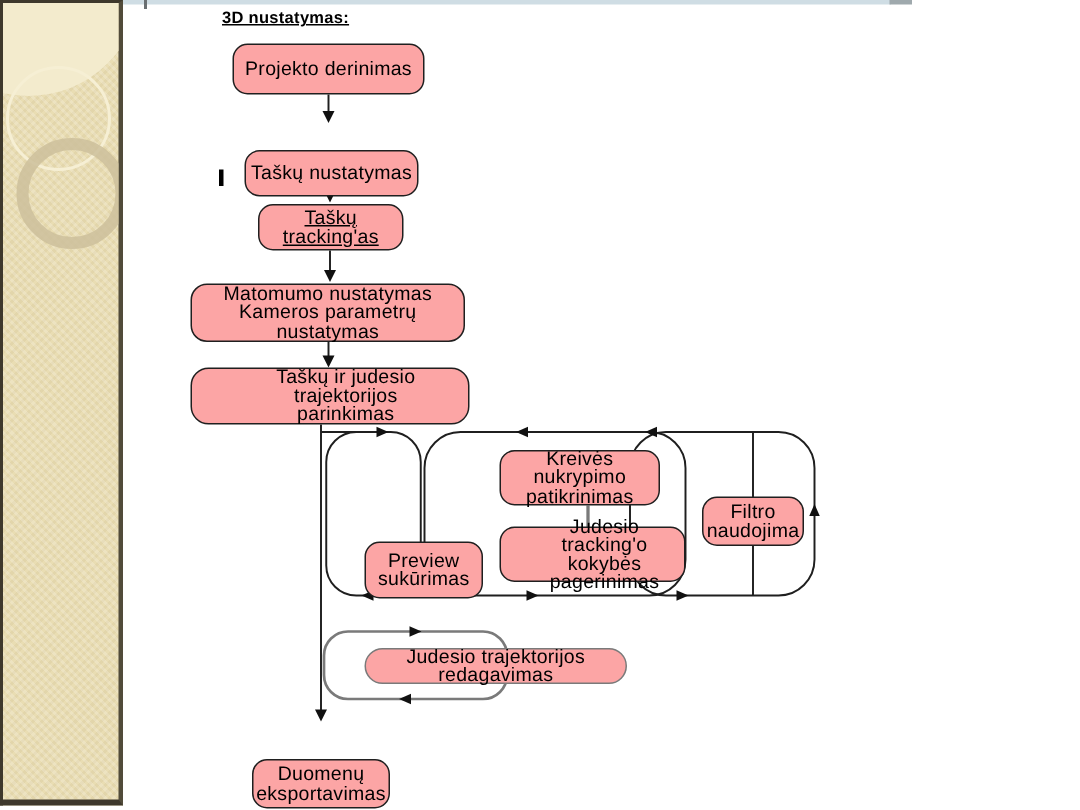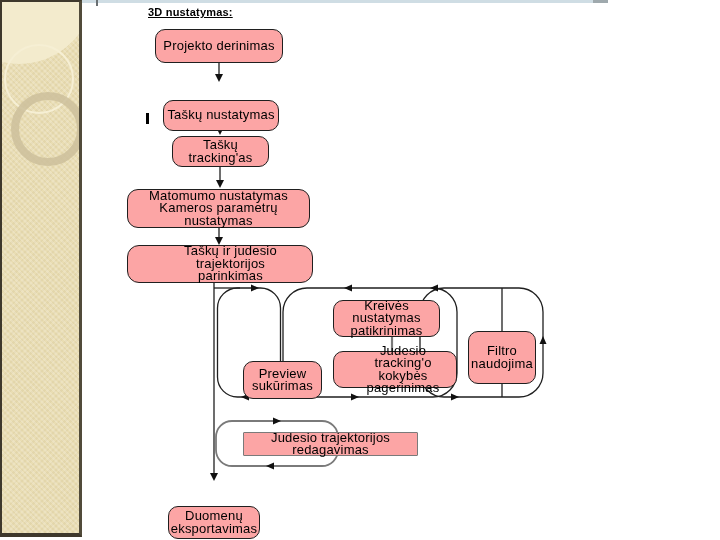--- a/index.html
+++ b/index.html
@@ -32,31 +32,31 @@
          text-decoration:underline;letter-spacing:.2px;}
   .caret{position:absolute;left:146px;top:113px;width:3px;height:11px;background:#000;}
 
   svg.connectors{position:absolute;left:0;top:0;z-index:1;}
 
   .node{position:absolute;z-index:2;box-sizing:border-box;background:#fca5a5;
         border:1.3px solid #1f1f1f;border-radius:10px;
         display:flex;align-items:center;justify-content:center;
         text-align:center;font-size:13px;line-height:12.5px;
         white-space:pre-line;letter-spacing:.2px;}
-  .node.grey{border:1.8px solid #7a7a7a;border-radius:1px;text-align:center;}
+  .node.grey{border:1.8px solid #7a7a7a;border-radius:12px;text-align:center;}
 
   .b1 {left:155px;top:29px; width:128px;height:34px;}
   .b2 {left:163px;top:84px; width:116px;height:31px;margin-top:16px;}
-  .b3 {left:172px;top:136px;width:97px; height:31px;}
+  .b3 {left:172px;top:136px;width:97px; height:31px;text-decoration:underline;}
   .b4 {left:127px;top:189px;width:183px;height:39px;border-radius:11px;}
   .b5 {left:127px;top:245px;width:186px;height:38px;border-radius:12px;padding-left:21px;}
   .b6 {left:243px;top:333px;width:79px; height:38px;margin-top:28px;}
   .b7 {left:333px;top:300px;width:107px;height:37px;}
   .b8 {left:333px;top:351px;width:124px;height:37px;padding-left:16px;}
-  .b9 {left:468px;top:331px;width:68px; height:53px;}
+  .b9 {left:468px;top:331px;width:68px; height:33px;}
   .b10{left:243px;top:432px;width:175px;height:24px;}
   .b11{left:168px;top:506px;width:92px; height:33px;}
 </style>
 </head>
 <body>
 
 <div class="stage">
 
   <div class="sidebar">
     <div class="circle-fill"></div>
@@ -117,21 +117,21 @@
 
   <div class="node b1">Projekto derinimas</div>
   <div class="node b2">Taškų nustatymas</div>
   <div class="node b3">Taškų tracking'as</div>
   <div class="node b4">Matomumo nustatymas
 Kameros parametrų nustatymas</div>
   <div class="node b5">Taškų ir judesio trajektorijos
 parinkimas</div>
   <div class="node b6">Preview
 sukūrimas</div>
-  <div class="node b7">Kreivės nustatymas
+  <div class="node b7">Kreivės nukrypimo
 patikrinimas</div>
   <div class="node b8">Judesio tracking'o
 kokybės pagerinimas</div>
   <div class="node b9">Filtro
 naudojima</div>
   <div class="node grey b10">Judesio trajektorijos redagavimas</div>
   <div class="node b11">Duomenų
 eksportavimas</div>
 
 </div>

